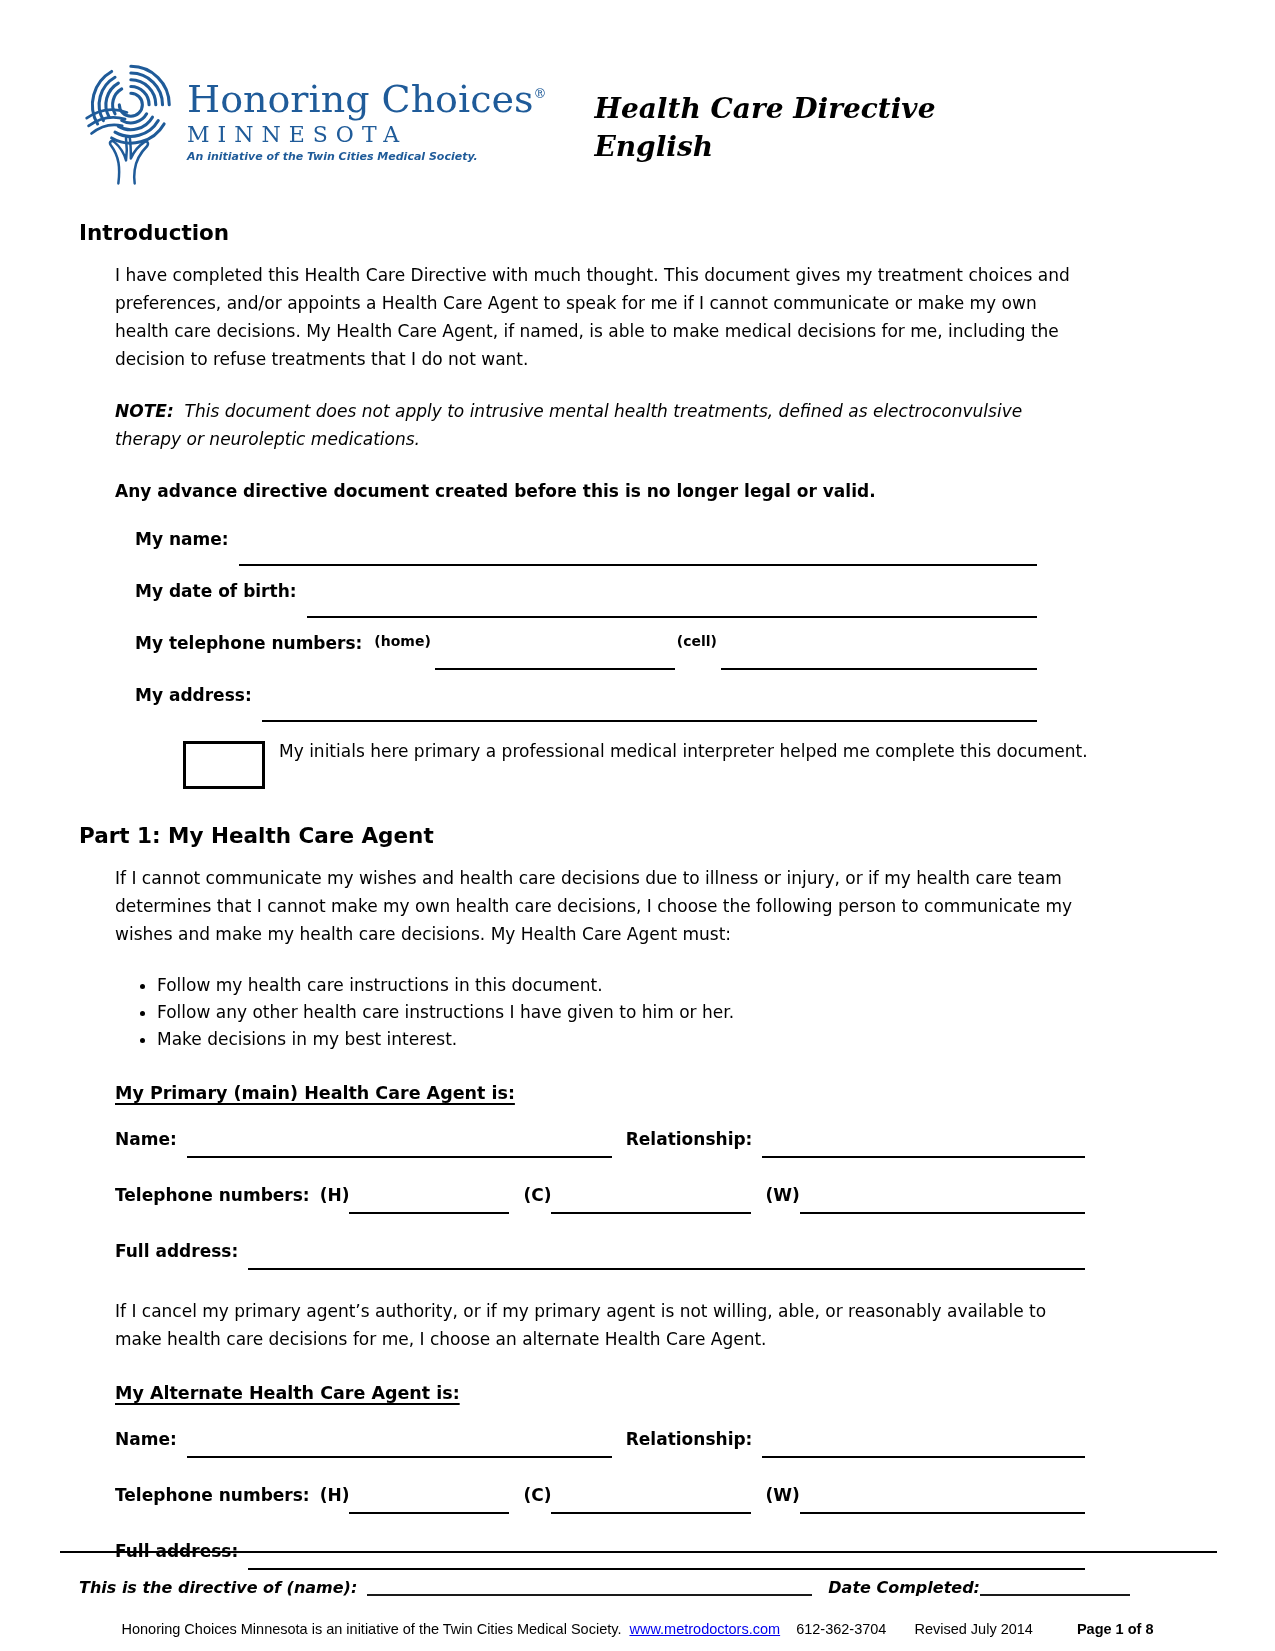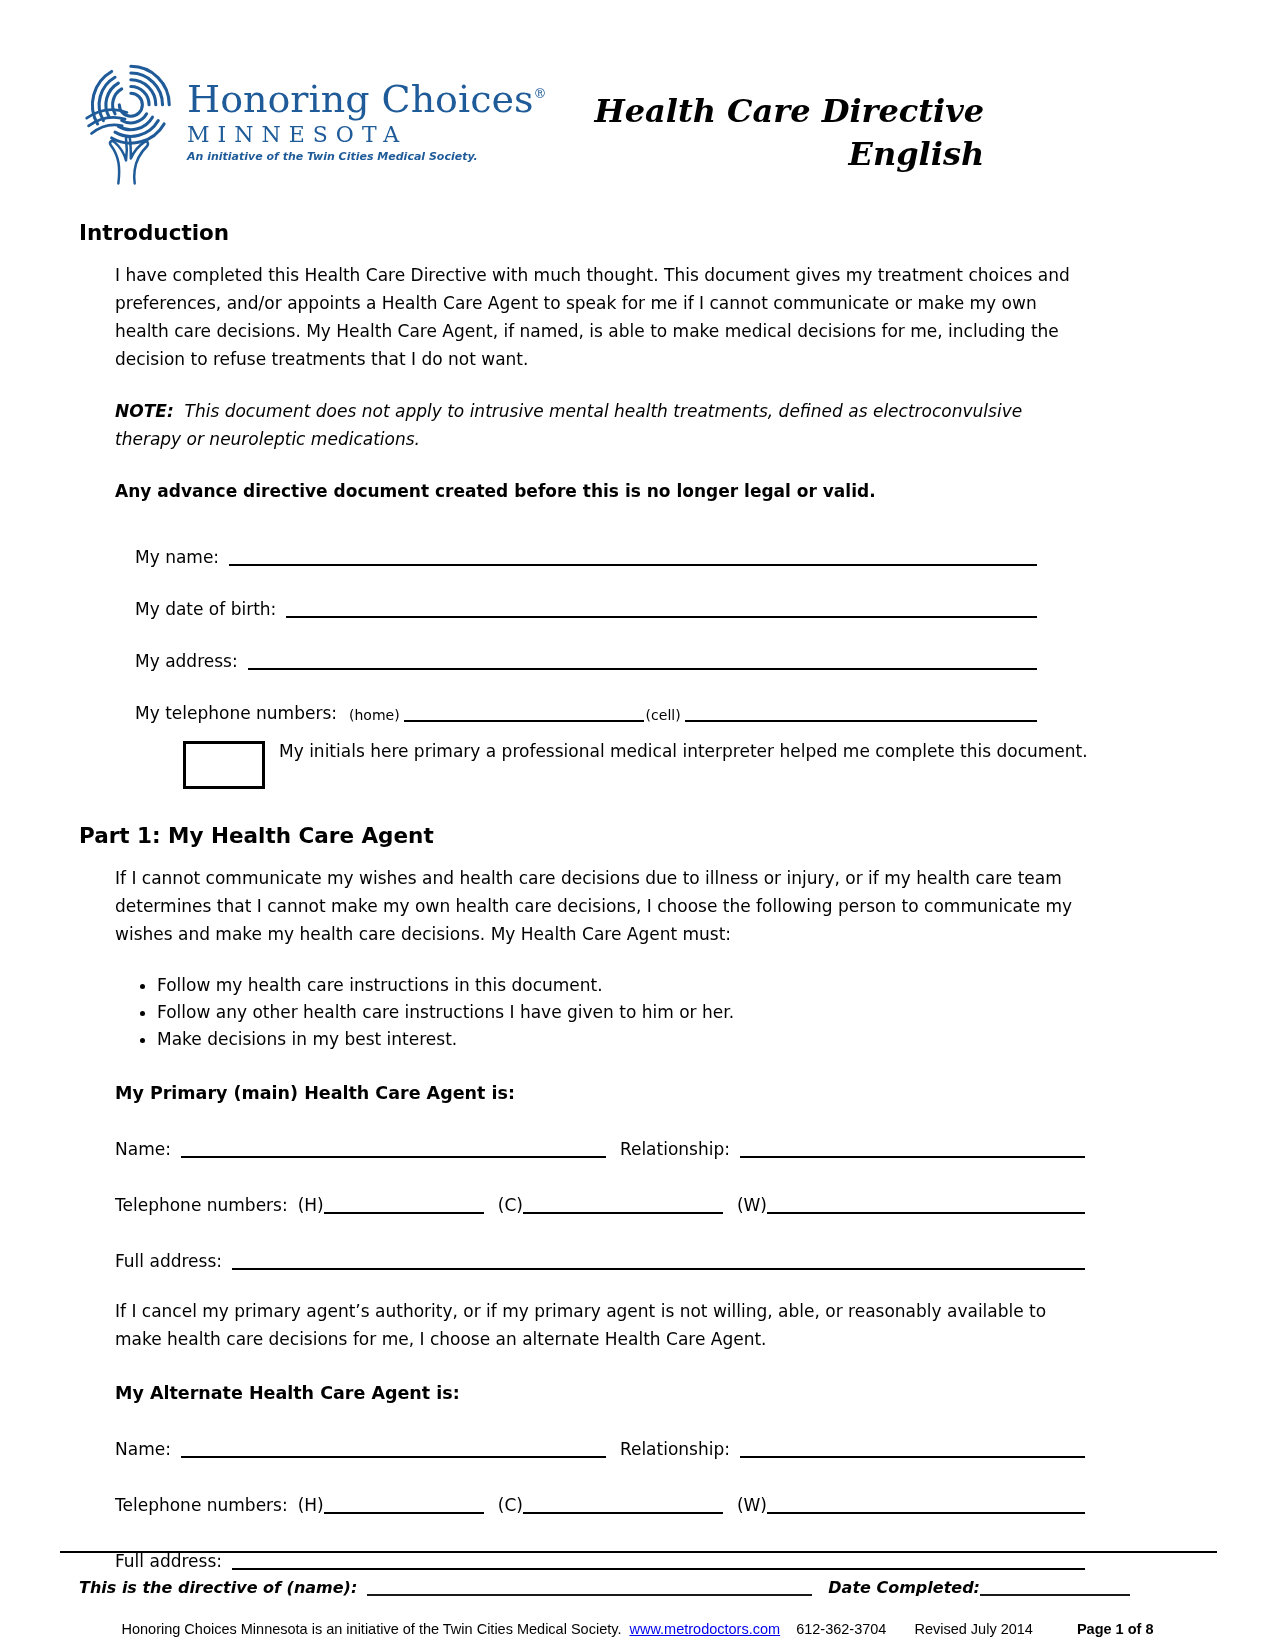--- a/index.html
+++ b/index.html
@@ -15,42 +15,42 @@
   }
   
   .masthead{display:flex;align-items:flex-start;}
   .logo{display:flex;align-items:flex-start;}
   .logo svg{width:96px;height:128px;flex:0 0 auto;}
   .brand-text{margin-left:12px;padding-top:22px;}
   .brand-name{font-family:"DejaVu Serif","Liberation Serif",serif;font-size:38px;color:#1f5b99;line-height:1.05;white-space:nowrap;}
   .brand-name .rmark{font-size:13px;vertical-align:super;}
   .brand-region{font-family:"DejaVu Serif","Liberation Serif",serif;font-size:22px;letter-spacing:8px;color:#1f5b99;margin-top:2px;}
   .brand-tagline{font-size:11px;font-style:italic;font-weight:600;color:#1f5b99;margin-top:3px;}
-  .doc-title{margin-left:48px;padding-top:32px;font-family:"DejaVu Serif","Liberation Serif",serif;font-style:italic;font-weight:bold;font-size:32px;line-height:1.35;text-align:right;}
+  .doc-title{margin-left:48px;padding-top:32px;font-family:"DejaVu Serif","Liberation Serif",serif;font-style:italic;font-weight:bold;font-size:28px;line-height:1.35;}
   
   h2{font-size:21.5px;font-weight:bold;margin:34px 0 16px 0;font-family:"DejaVu Sans",sans-serif;}
   .indent{margin-left:36px;width:972px;line-height:28px;}
   p{margin:0 0 24px 0;}
   .note .note-label{font-weight:bold;font-style:italic;}
   .note .note-text{font-style:italic;}
   .warning{font-weight:bold;}
   
-  .row{display:flex;align-items:flex-end;white-space:nowrap;}
+  .row{display:flex;white-space:nowrap;font-weight:bold;}
   .blank{display:inline-block;border-bottom:2px solid #000;height:1.05em;align-self:flex-end;margin-bottom:1px;}
   .grow{flex:1;}
   .fields{margin-left:56px;width:902px;}
   .fields .row{margin-bottom:14px;height:38px;}
   .lbl{margin-right:10px;}
   .small-lbl{font-size:14px;margin:0 4px 0 2px;}
   
   .initials-wrap{display:flex;margin:6px 0 0 104px;align-items:flex-start;}
   .initials-box{width:76px;height:42px;border:3px solid #000;flex:0 0 auto;margin-top:4px;}
   .initials-text{margin-left:14px;width:840px;line-height:28px;}
   
-  .agent-heading{font-size:17.5px;font-weight:bold;text-decoration-thickness:2px;text-underline-offset:4px;margin:30px 0 10px 36px;}
+  .agent-heading{font-size:17.5px;font-weight:bold;text-decoration:underline;text-decoration-thickness:2px;text-underline-offset:4px;margin:30px 0 10px 36px;}
   .agent-rows{margin-left:36px;width:970px;}
   .agent-rows .row{margin-bottom:26px;margin-top:26px;height:30px;}
   .w425{width:425px;}
   .w160{width:160px;}
   .w200{width:200px;}
   .w240{width:240px;}
   .gap-l{margin-left:14px;}
   
   .footer{position:absolute;left:0;right:0;bottom:14px;}
   .footer-rule{border-top:2px solid #000;margin:0 58px 0 60px;}
@@ -120,28 +120,28 @@
   <div class="fields">
     <div class="row">
       <span class="lbl">My name:</span>
       <span class="blank grow"></span>
     </div>
     <div class="row">
       <span class="lbl">My date of birth:</span>
       <span class="blank grow"></span>
     </div>
     <div class="row">
-      <span class="lbl">My address:</span>
-      <span class="blank grow"></span>
-    </div>
-    <div class="row">
       <span class="lbl">My telephone numbers:</span>
       <span class="small-lbl">(home)</span>
       <span class="blank w240"></span>
       <span class="small-lbl">(cell)</span>
+      <span class="blank grow"></span>
+    </div>
+    <div class="row">
+      <span class="lbl">My address:</span>
       <span class="blank grow"></span>
     </div>
   </div>
 
   <div class="initials-wrap">
     <div class="initials-box"></div>
     <div class="initials-text">My initials here primary a professional medical interpreter helped me complete this document.</div>
   </div>
 
   <h2>Part 1: My Health Care Agent</h2>

